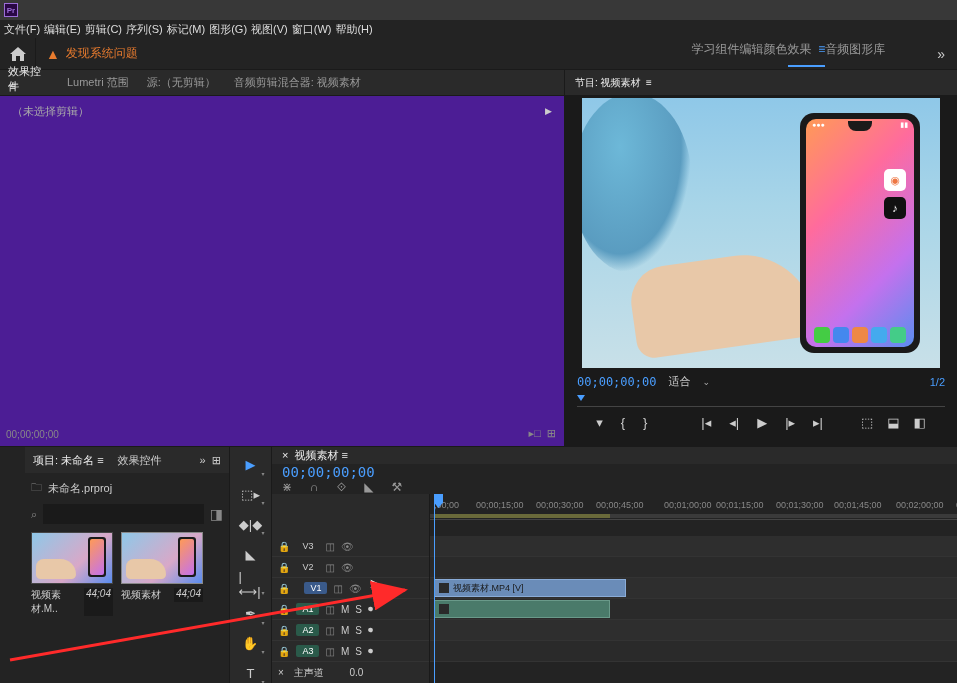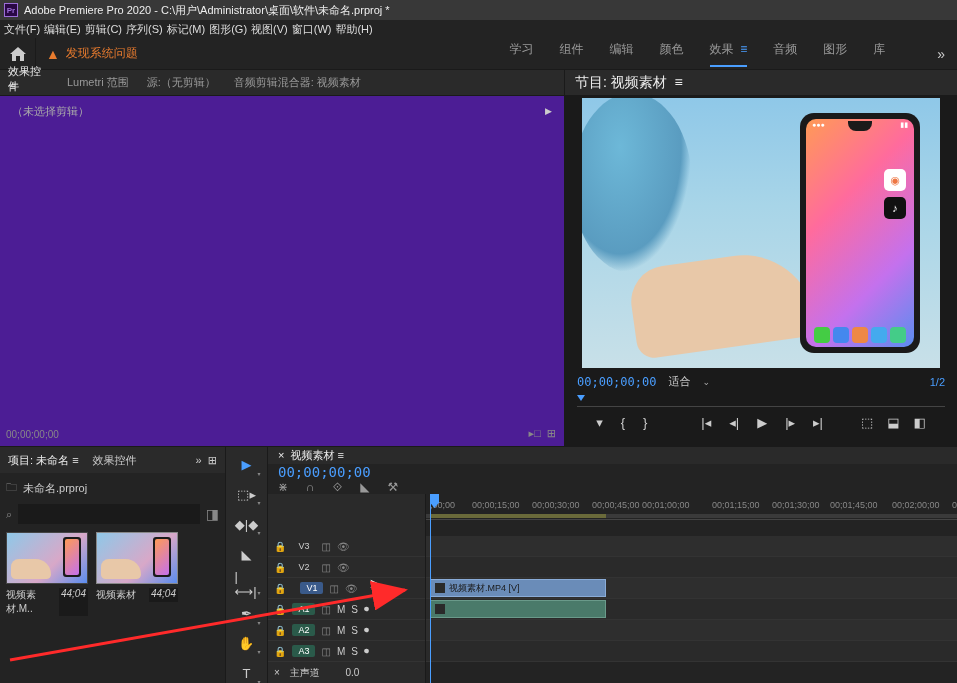--- a/index.html
+++ b/index.html
@@ -8,41 +8,41 @@
 .titlebar { background: #383838; height: 20px; display: flex; align-items: center; padding: 0 4px; font-size: 11px; color: #eee; }
 .titlebar .pr-icon { width: 14px; height: 14px; background: #2a0845; border: 1px solid #9b6dd7; margin-right: 6px; display: flex; align-items: center; justify-content: center; font-size: 8px; color: #9b6dd7; font-weight: bold; }
 
 .menubar { background: #232323; height: 18px; display: flex; align-items: center; padding: 0 4px; font-size: 11px; color: #ddd; gap: 4px; }
 .menubar span { cursor: default; }
 
 .workspace-bar { background: #232323; height: 32px; display: flex; align-items: center; border-bottom: 1px solid #1a1a1a; }
 .workspace-bar .home-btn { width: 36px; height: 32px; display: flex; align-items: center; justify-content: center; color: #ccc; border-right: 1px solid #1a1a1a; }
 .workspace-bar .warning { display: flex; align-items: center; margin-left: 10px; color: #e87b2e; font-size: 12px; }
 .workspace-bar .warning-icon { color: #e87b2e; margin-right: 6px; font-size: 14px; }
-.workspace-bar .tabs { margin-left: auto; display: flex; gap: 26px; padding-right: 40px; }
+.workspace-bar .tabs { margin-left: auto; display: flex; padding-right: 40px; }
 .workspace-bar .tabs span { font-size: 12px; color: #999; }
 .workspace-bar .tabs .active { color: #4a9eff; border-bottom: 2px solid #4a9eff; padding-bottom: 7px; }
 .workspace-bar .overflow { color: #ccc; padding: 0 12px; font-size: 14px; }
 
 .panel-tabs { background: #2a2a2a; height: 26px; display: flex; align-items: center; padding: 0 8px; gap: 18px; font-size: 11px; border-bottom: 1px solid #1a1a1a; }
 .panel-tabs .tab { color: #999; }
 .panel-tabs .tab.active { color: #eee; border-bottom: 2px solid #4a9eff; padding-bottom: 5px; }
 .panel-tabs .tab-menu { font-size: 10px; margin-left: -12px; }
 
 .top-area { display: flex; height: 376px; }
 .left-top { width: 565px; border-right: 1px solid #1a1a1a; display: flex; flex-direction: column; }
 .right-top { flex: 1; display: flex; flex-direction: column; }
 
 .effect-panel-body { flex: 1; background: #4c1d95; padding: 8px 12px; position: relative; }
 .no-clip { color: #aaa; font-size: 11px; }
 .expand-arrow { position: absolute; right: 12px; top: 10px; color: #ccc; font-size: 9px; }
 .timecode-bottom { position: absolute; bottom: 6px; left: 6px; color: #888; font-size: 10px; }
 .effect-icons { position: absolute; bottom: 6px; right: 8px; color: #888; font-size: 11px; display: flex; gap: 6px; }
 
-.program-header { background: #2a2a2a; height: 26px; display: flex; align-items: center; padding: 0 10px; font-size: 14px; color: #eee; border-bottom: 1px solid #1a1a1a; }
+.program-header { background: #2a2a2a; height: 26px; display: flex; align-items: center; padding: 0 10px; font-size: 10px; color: #eee; border-bottom: 1px solid #1a1a1a; }
 .program-monitor { flex: 1; background: #1a1a1a; position: relative; display: flex; flex-direction: column; }
 .monitor-video { margin: 0 auto; margin-top: 2px; width: 358px; height: 270px; background: linear-gradient(180deg, #8fc8e8 0%, #a8d5e8 40%, #c8e0e8 100%); position: relative; overflow: hidden; }
 .toy-bg { position: absolute; left: -10px; top: -5px; width: 120px; height: 180px; background: radial-gradient(ellipse at 40% 30%, #6db8d8 0%, #5a9cc0 60%, transparent 70%); border-radius: 50%; }
 .hand { position: absolute; bottom: 20px; left: 50px; width: 180px; height: 90px; background: #e8c8a8; border-radius: 40px 80px 20px 20px; transform: rotate(-8deg); }
 .phone { position: absolute; right: 20px; top: 15px; width: 120px; height: 240px; background: #1a1a1a; border-radius: 14px; padding: 6px; }
 .phone-screen { width: 100%; height: 100%; background: linear-gradient(135deg, #ff9a56 0%, #ff6b9d 35%, #c471ed 70%, #5b8def 100%); border-radius: 10px; position: relative; }
 .phone-notch { position: absolute; top: 2px; left: 50%; transform: translateX(-50%); width: 24px; height: 10px; background: #1a1a1a; border-radius: 0 0 8px 8px; }
 .phone-status { position: absolute; top: 0; left: 0; right: 0; height: 14px; display: flex; justify-content: space-between; padding: 2px 6px; font-size: 7px; color: #fff; }
 .phone-apps { position: absolute; top: 50px; right: 8px; display: flex; flex-direction: column; gap: 6px; }
 .phone-app { width: 22px; height: 22px; border-radius: 5px; display: flex; align-items: center; justify-content: center; font-size: 11px; }
@@ -55,21 +55,21 @@
 .mc-fit { color: #ccc; }
 .mc-dropdown { color: #aaa; font-size: 9px; }
 .mc-half { margin-left: auto; color: #4a9eff; }
 .mc-scrub { height: 14px; position: relative; margin-top: 4px; border-bottom: 1px solid #444; }
 .mc-playhead { position: absolute; left: 0; top: 0; width: 8px; height: 14px; }
 .mc-playhead::before { content: ''; position: absolute; left: 0; top: 2px; width: 0; height: 0; border-left: 4px solid transparent; border-right: 4px solid transparent; border-top: 6px solid #4a9eff; }
 .mc-buttons { display: flex; justify-content: center; gap: 18px; margin-top: 8px; color: #ccc; font-size: 13px; align-items: center; }
 .mc-buttons .extras { margin-left: 20px; display: flex; gap: 14px; }
 
 .bottom-area { display: flex; height: 237px; border-top: 1px solid #1a1a1a; }
-.project-panel { width: 226px; border-right: 1px solid #1a1a1a; display: flex; flex-direction: column; }
+.project-panel { width: 205px; border-right: 1px solid #1a1a1a; display: flex; flex-direction: column; margin-left: 25px; }
 .project-tabs { background: #2a2a2a; height: 26px; display: flex; align-items: center; padding: 0 8px; gap: 14px; font-size: 11px; }
 .project-tabs .active { color: #eee; }
 .project-tabs .overflow { margin-left: auto; color: #ccc; }
 .project-body { flex: 1; background: #232323; padding: 6px; }
 .bin-row { display: flex; align-items: center; gap: 6px; font-size: 11px; color: #ccc; margin-bottom: 6px; }
 .bin-icon { color: #888; }
 .search-row { display: flex; align-items: center; gap: 6px; margin-bottom: 8px; }
 .search-input { flex: 1; background: #1a1a1a; border: none; height: 20px; color: #ccc; padding: 0 6px; font-size: 11px; }
 .new-icon { color: #888; font-size: 14px; }
 .clips { display: flex; gap: 8px; }
@@ -118,21 +118,20 @@
 .red-arrow { position: absolute; pointer-events: none; z-index: 100; }
 .red-arrow svg { overflow: visible; }
 
 .cursor { position: absolute; left: 369px; top: 576px; font-size: 13px; color: #fff; z-index: 50; pointer-events: none; }
 </style>
 </head>
 <body>
 
 <div class="titlebar">
   <div class="pr-icon">Pr</div>
-  <span><span>Adobe Premiere Pro 2020</span> - <span>C:\用户\Administrator\桌面\软件\未命名.prproj *</span></span>
 </div>
 
 <div class="menubar">
   <span>文件(F)</span>
   <span>编辑(E)</span>
   <span>剪辑(C)</span>
   <span>序列(S)</span>
   <span>标记(M)</span>
   <span>图形(G)</span>
   <span>视图(V)</span>
@@ -353,37 +352,37 @@
             <span>⏺</span>
           </div>
         <div class="master-row">× <span>主声道</span> &nbsp;&nbsp;<span>0.0</span></div>
       </div>
       <div class="tl-tracks">
         <div class="tl-ruler">
           <span class="ruler-tick" style="left:4px">;00;00</span>
           <span class="ruler-tick" style="left:46px">00;00;15;00</span>
           <span class="ruler-tick" style="left:106px">00;00;30;00</span>
           <span class="ruler-tick" style="left:166px">00;00;45;00</span>
-          <span class="ruler-tick" style="left:216px">00;01;00;00</span>
+          <span class="ruler-tick" style="left:234px">00;01;00;00</span>
           <span class="ruler-tick" style="left:286px">00;01;15;00</span>
           <span class="ruler-tick" style="left:346px">00;01;30;00</span>
           <span class="ruler-tick" style="left:404px">00;01;45;00</span>
           <span class="ruler-tick" style="left:466px">00;02;00;00</span>
           <span class="ruler-tick" style="left:526px">00;0</span>
           <div class="ruler-bar"></div>
           <div class="ruler-work"></div>
         </div>
         <div class="playhead-line">
             <div class="playhead-head"></div>
           </div>
         <div class="tl-spacer"></div>
         <div class="tl-track"></div>
         <div class="tl-track alt"></div>
         <div class="tl-track">
-          <div class="clip-bar" style="width:176px">
+          <div class="clip-bar" style="width:192px">
               <span class="fx"></span>
               <span>视频素材.MP4 [V]</span>
             </div>
         </div>
         <div class="tl-track alt">
           <div class="clip-bar audio" style="width:176px">
               <span class="fx"></span>
             </div>
         </div>
         <div class="tl-track"></div>

